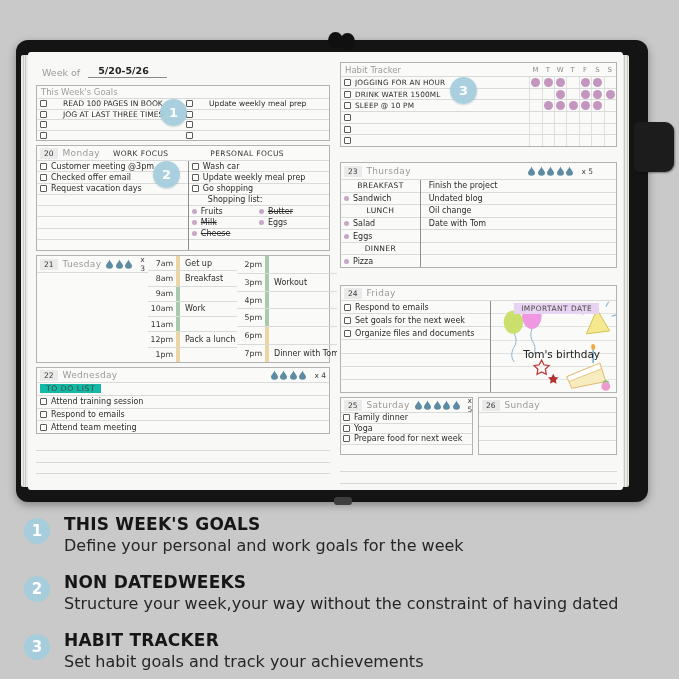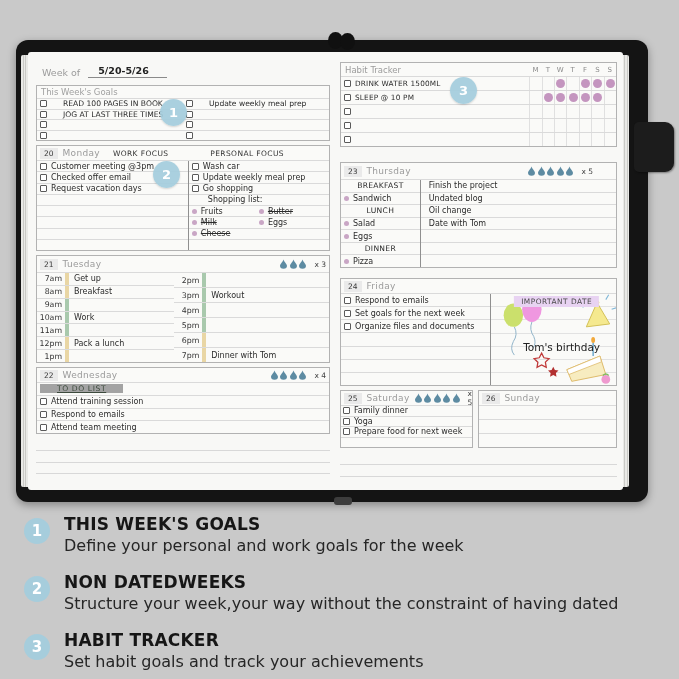--- a/index.html
+++ b/index.html
@@ -61,37 +61,37 @@
   .mon-col.left  { width:52%; border-right:1px solid #8f8f8f; }
   .mon-col.right { width:48%; }
   .mon-col .row { flex:1; border-bottom:1px solid #dadada; }
   .mon-col .row:last-child { border-bottom:none; }
   .shop-title { padding-left:16px; color:#2b2b2b; }
   .shop-pair { display:flex; width:100%; }
   .shop-item { display:flex; align-items:center; gap:4px; width:50%; }
   .dot-b { width:5px; height:5px; border-radius:50%; background:#c9a6c5; flex:none; }
 
   
-  .tuesday { margin-top:4px; height:108px; display:flex; flex-direction:column; }
+  .tuesday { margin-top:4px; height:108px; display:flex; flex-direction:row; }
   .tue-hdr { height:17px; }
   .tue-body { flex:1; display:flex; }
   .sched { display:flex; flex-direction:column; }
   .sched.c1 { width:47%; } .sched.c2 { width:53%; }
   .srow { flex:1; display:flex; align-items:stretch; border-bottom:1px solid #dadada; overflow:hidden; }
   .srow:last-child { border-bottom:none; }
   .stime { width:28px; font-size:7.8px; color:#333; text-align:right; padding-right:3px; align-self:center; flex:none; }
   .sbar { width:4px; flex:none; }
   .sbar.tan { background:#e9d6a4; } .sbar.green { background:#a9c9ad; }
   .slabel { font-size:8px; color:#2b2b2b; padding-left:5px; align-self:center; white-space:nowrap; }
 
   
   .wednesday { margin-top:4px; height:67px; display:flex; flex-direction:column; }
   .wed-rows { flex:1; display:flex; flex-direction:column; }
   .wed-rows .row { flex:1; } .wed-rows .row:last-child { border-bottom:none; }
-  .chip-todo { background:#a3a3a3; color:#3c4a3c; font-size:7.6px; letter-spacing:.6px; padding:0 17px;text-decoration:underline; }
+  .chip-todo { background:#14b8a6; color:#3c4a3c; font-size:7.6px; letter-spacing:.6px; padding:0 6px; }
 
   
   .habit { margin-top:4px; height:85px; display:flex; flex-direction:column; }
   .hab-title-row { display:flex; align-items:center; height:14px; border-bottom:1px solid #dadada; padding:0 0 0 4px; }
   .hab-title { font-size:8.5px; color:#9b9b9b; flex:1; }
   .hcols { display:flex; flex:none; }
   .hcol { width:12.4px; text-align:center; font-size:7px; color:#8a8a8a; }
   .hrow { flex:1; display:flex; align-items:center; border-bottom:1px solid #dadada; padding-left:3px; }
   .hrow:last-child { border-bottom:none; }
   .hname { flex:1; font-size:7.3px; color:#2b2b2b; letter-spacing:.2px; margin-left:4px; white-space:nowrap; overflow:hidden; }
@@ -102,21 +102,21 @@
   
   .thursday { margin-top:15px; height:106px; display:flex; flex-direction:column; }
   .thu-body { flex:1; display:flex; }
   .thu-meals { width:29%; border-right:1px solid #8f8f8f; display:flex; flex-direction:column; }
   .thu-meals .row { flex:1; } .thu-meals .row:last-child { border-bottom:none; }
   .meal-h { justify-content:center; font-size:7.6px; letter-spacing:.3px; color:#2b2b2b; }
   .thu-tasks { width:71%; display:flex; flex-direction:column; }
   .thu-tasks .row { flex:1; padding-left:8px; } .thu-tasks .row:last-child { border-bottom:none; }
 
   
-  .friday { margin-top:10px; height:108px; display:flex; flex-direction:column; }
+  .friday { margin-top:17px; height:108px; display:flex; flex-direction:column; }
   .fri-body { flex:1; display:flex; }
   .fri-list { width:54%; display:flex; flex-direction:column; }
   .fri-list .row { flex:1; } .fri-list .row:last-child { border-bottom:none; }
   .fri-art-wrap { width:46%; border-left:1px solid #8f8f8f; position:relative;
     background:repeating-linear-gradient(to bottom, transparent 0 12.2px, #e2e2e2 12.2px 13.2px); }
   .chip-imp { position:absolute; top:2px; left:50%; transform:translateX(-46%); background:#e8d3f2; color:#4a4a4a;
     font-size:7.4px; letter-spacing:.5px; padding:1px 7px; white-space:nowrap; }
   .fri-note { position:absolute; left:26%; top:52%; font-size:10.5px; color:#222; white-space:nowrap; }
   .fri-art { position:absolute; inset:0; width:100%; height:100%; }
 
@@ -427,20 +427,33 @@
           <span class="hcols">
             <span class="hcol">M</span>
             <span class="hcol">T</span>
             <span class="hcol">W</span>
             <span class="hcol">T</span>
             <span class="hcol">F</span>
             <span class="hcol">S</span>
             <span class="hcol">S</span>
           </span>
         </div>
+        <div class="hrow">
+            <span class="cb"></span>
+            <span class="hname">JOGGING FOR AN HOUR</span>
+            <span class="hcells">
+              <span class="hcell hdot"></span>
+              <span class="hcell hdot"></span>
+              <span class="hcell hdot"></span>
+              <span class="hcell"></span>
+              <span class="hcell hdot"></span>
+              <span class="hcell hdot"></span>
+              <span class="hcell"></span>
+            </span>
+          </div>
         <div class="hrow">
             <span class="cb"></span>
             <span class="hname">DRINK WATER 1500ML</span>
             <span class="hcells">
               <span class="hcell"></span>
               <span class="hcell"></span>
               <span class="hcell hdot"></span>
               <span class="hcell"></span>
               <span class="hcell hdot"></span>
               <span class="hcell hdot"></span>

